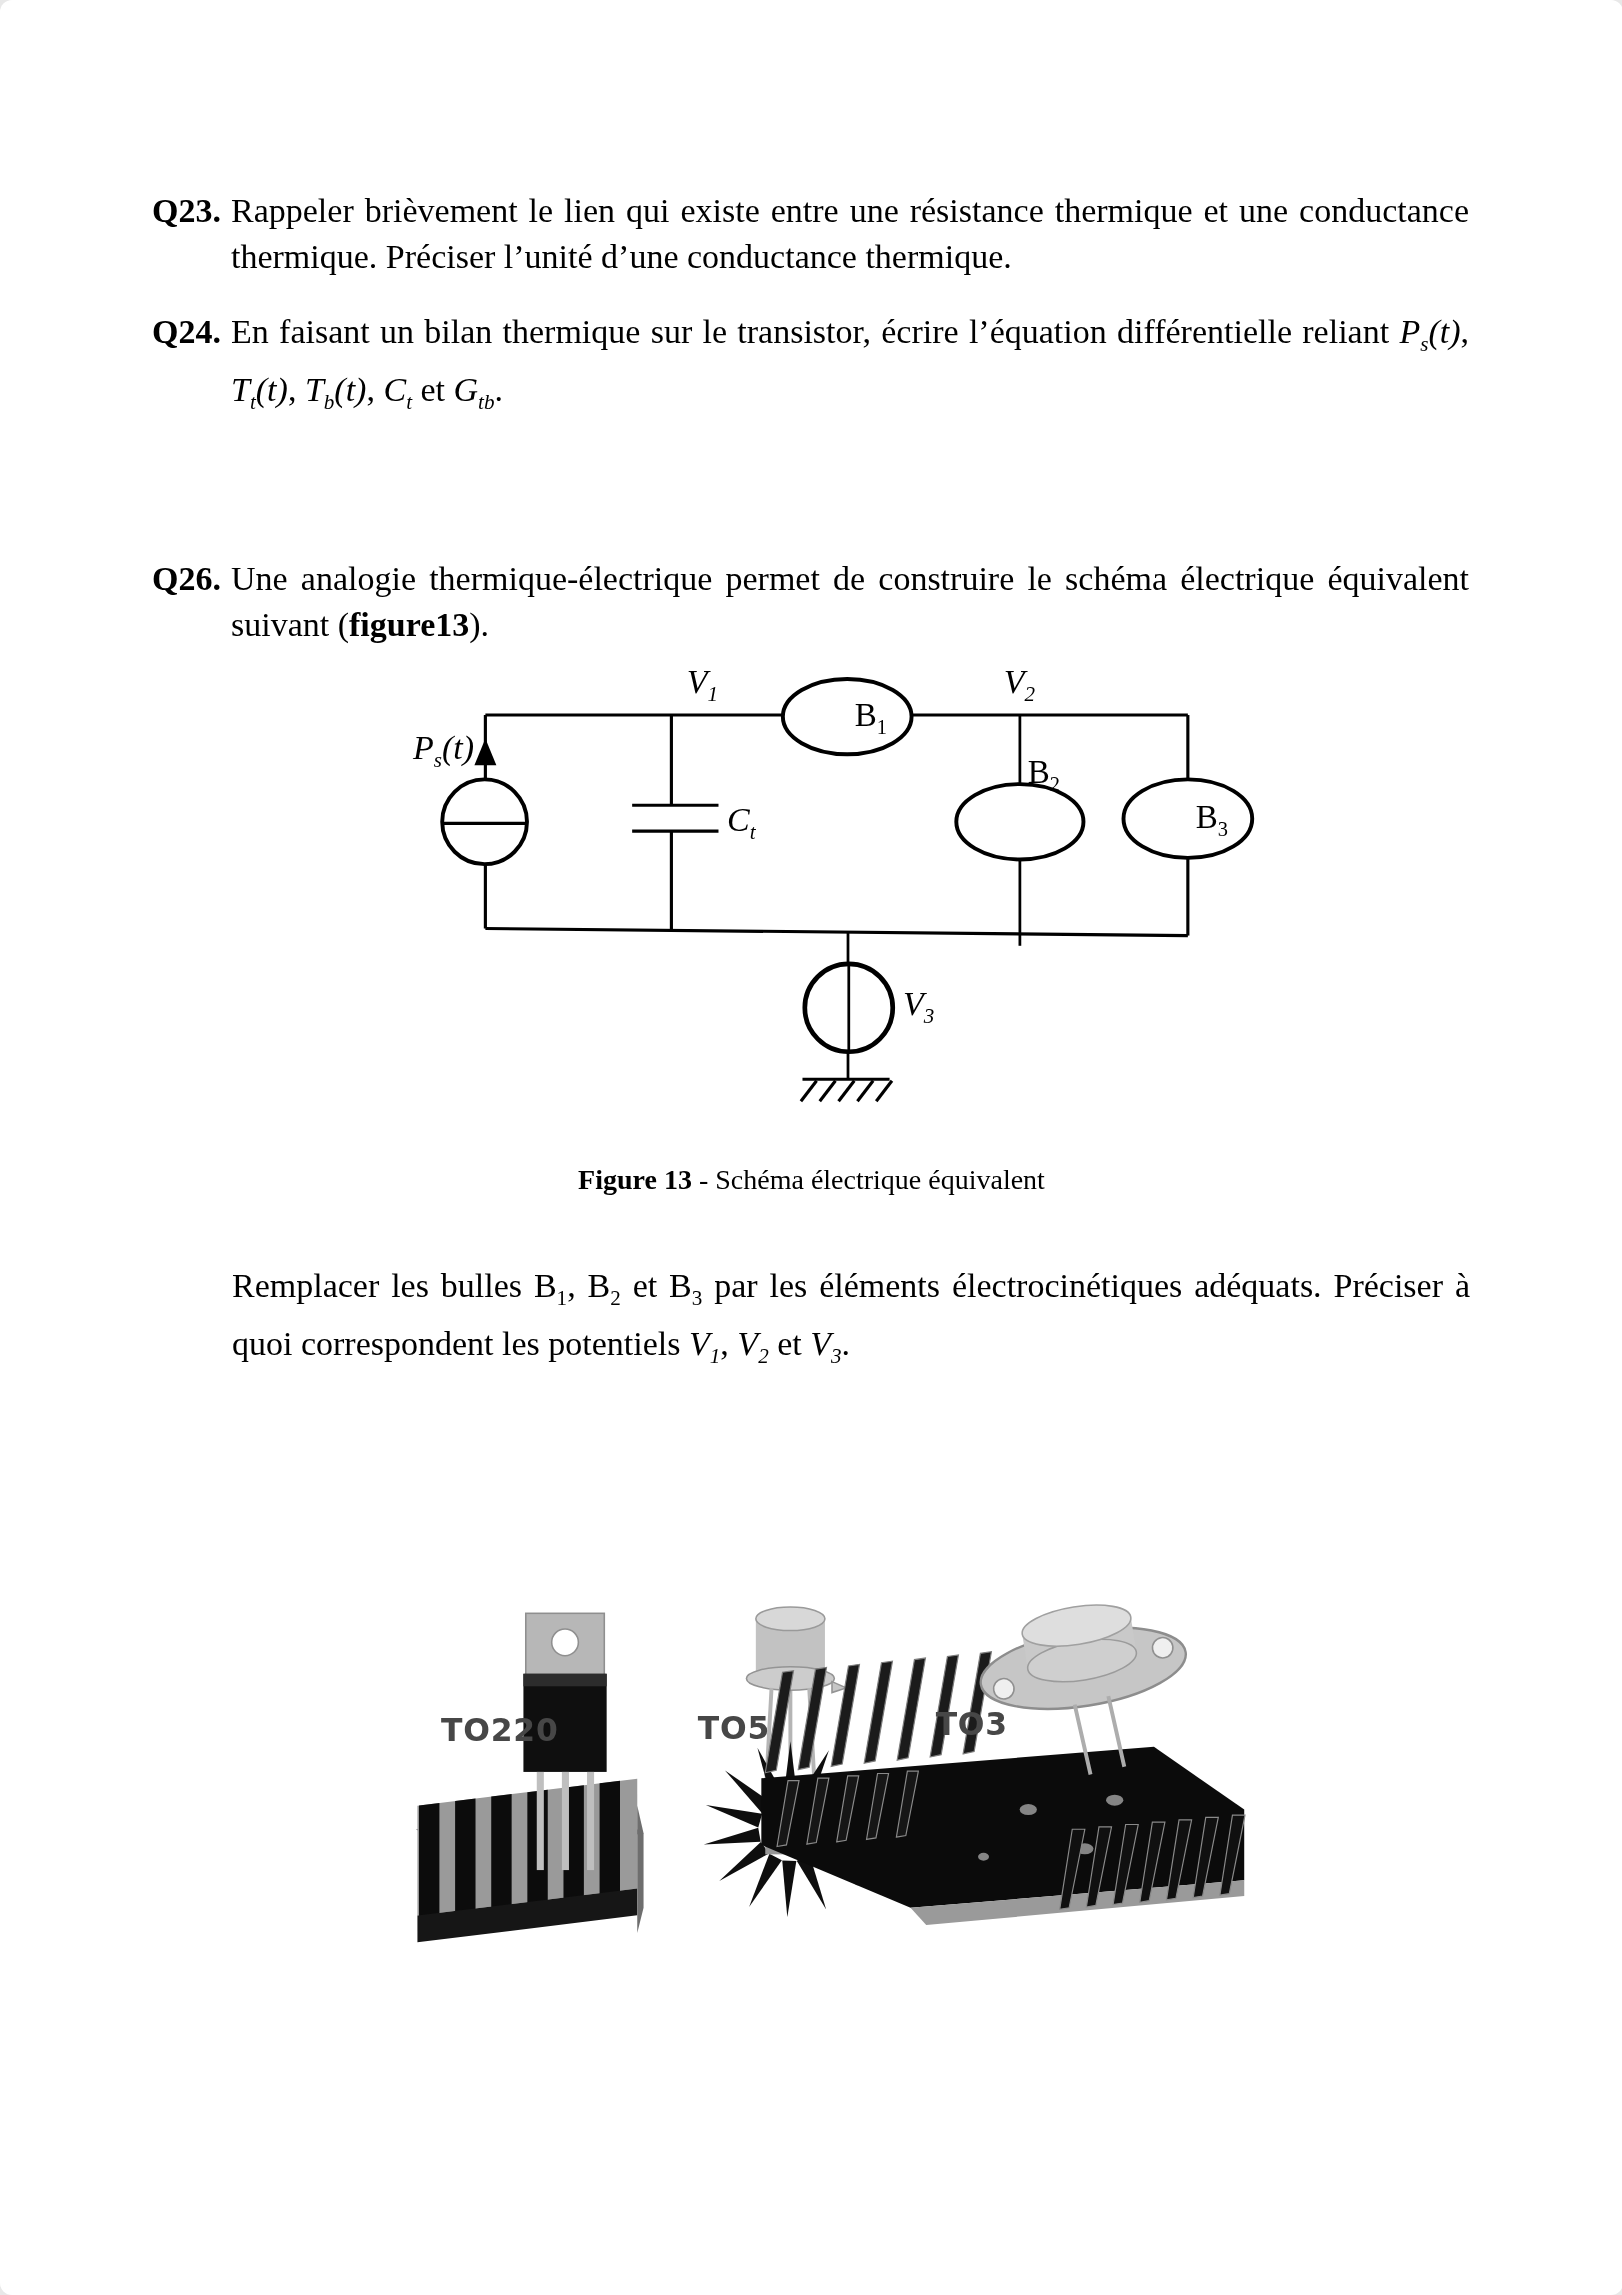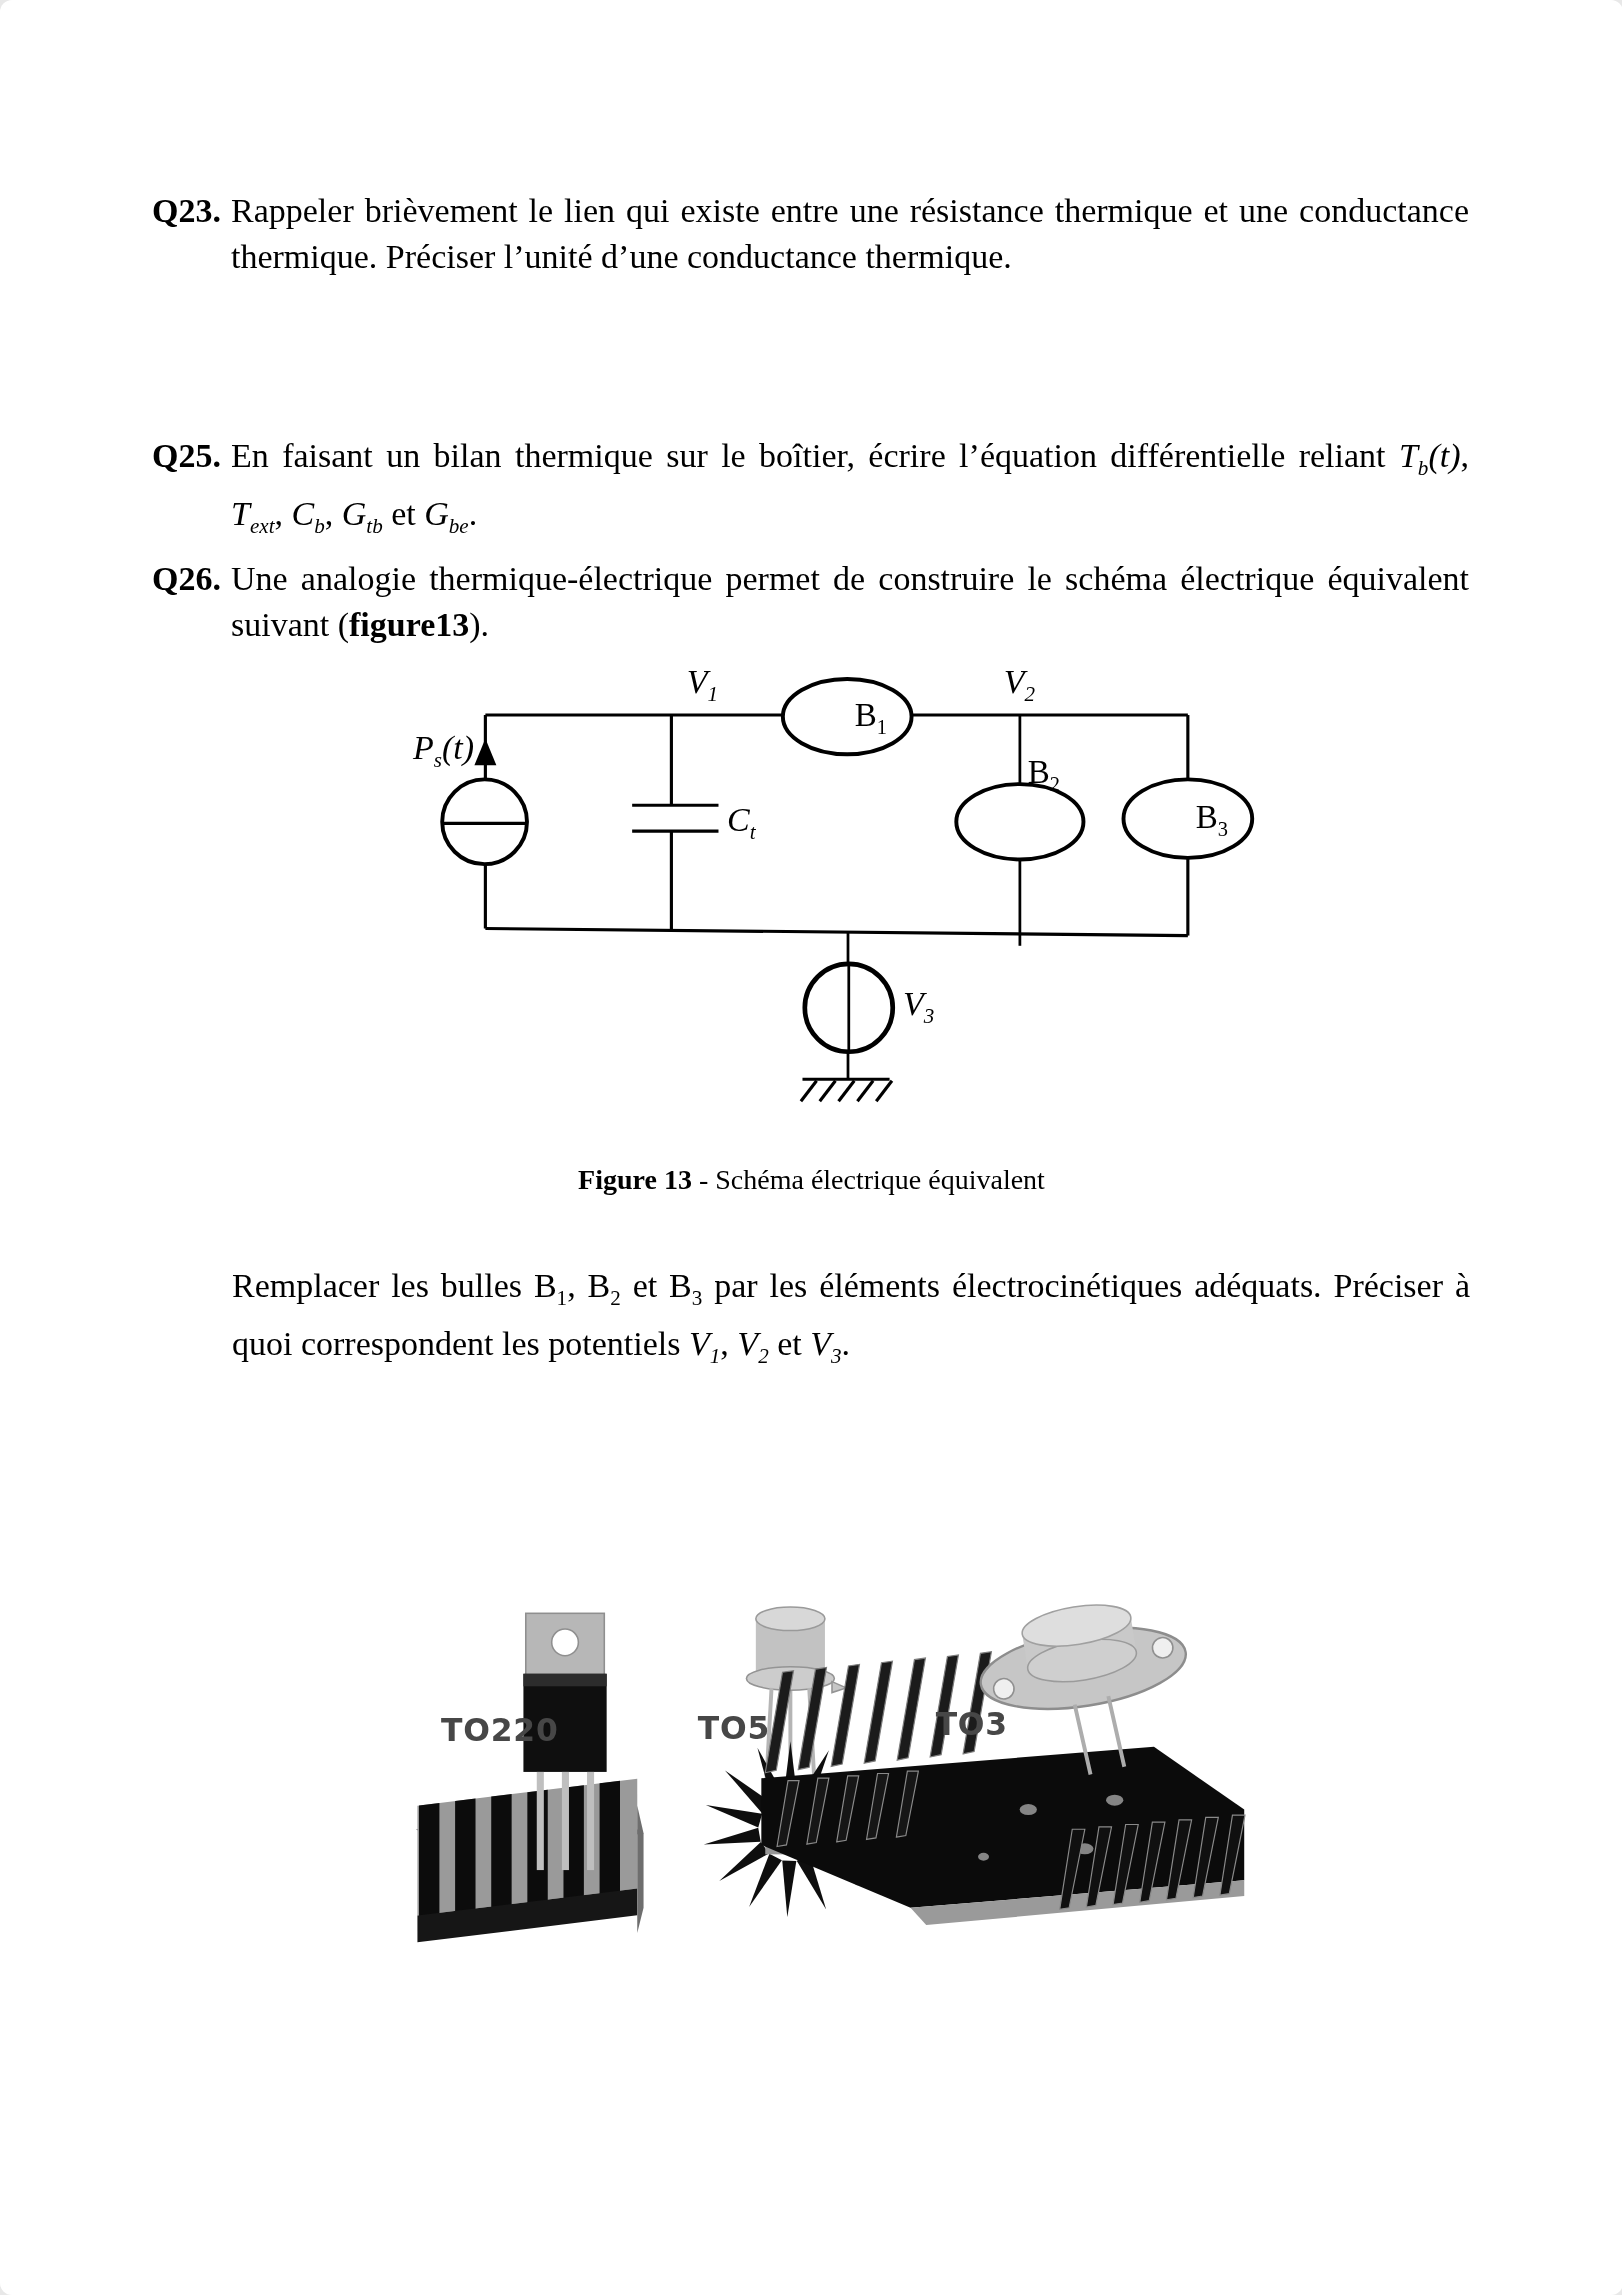--- a/index.html
+++ b/index.html
@@ -28,25 +28,25 @@
 </head>
 <body>
 
 <div class="page">
 
   <div class="q" style="top:188px">
     <span class="qlabel">Q23.</span>
     <div class="qbody">Rappeler brièvement le lien qui existe entre une résistance thermique et une conductance thermique. Préciser l’unité d’une conductance thermique.</div>
   </div>
 
-
-  <div class="q" style="top:433px">
-    <span class="qlabel">Q25.</span>
-    <div class="qbody">En faisant un bilan thermique sur le boîtier, écrire l’équation différentielle reliant <i>T<sub>b</sub>(t)</i>, <i>T<sub>ext</sub></i>, <i>C<sub>b</sub></i>, <i>G<sub>tb</sub></i> et <i>G<sub>be</sub></i>.</div>
+  <div class="q" style="top:309px">
+    <span class="qlabel">Q24.</span>
+    <div class="qbody">En faisant un bilan thermique sur le transistor, écrire l’équation différentielle reliant <i>P<sub>s</sub>(t)</i>, <i>T<sub>t</sub>(t)</i>, <i>T<sub>b</sub>(t)</i>, <i>C<sub>t</sub></i> et <i>G<sub>tb</sub></i>.</div>
   </div>
+
 
   <div class="q" style="top:556px">
     <span class="qlabel">Q26.</span>
     <div class="qbody">Une analogie thermique-électrique permet de construire le schéma électrique équivalent suivant (<b>figure13</b>).</div>
   </div>
 
   <svg style="left:0;top:0" width="1623" height="2295" viewBox="0 0 2067 2924" fill="none" stroke="#000">
 
     <path d="M618 911 H1513" stroke-width="4"></path>
     <path d="M618 1183 L1513 1192" stroke-width="4"></path>

